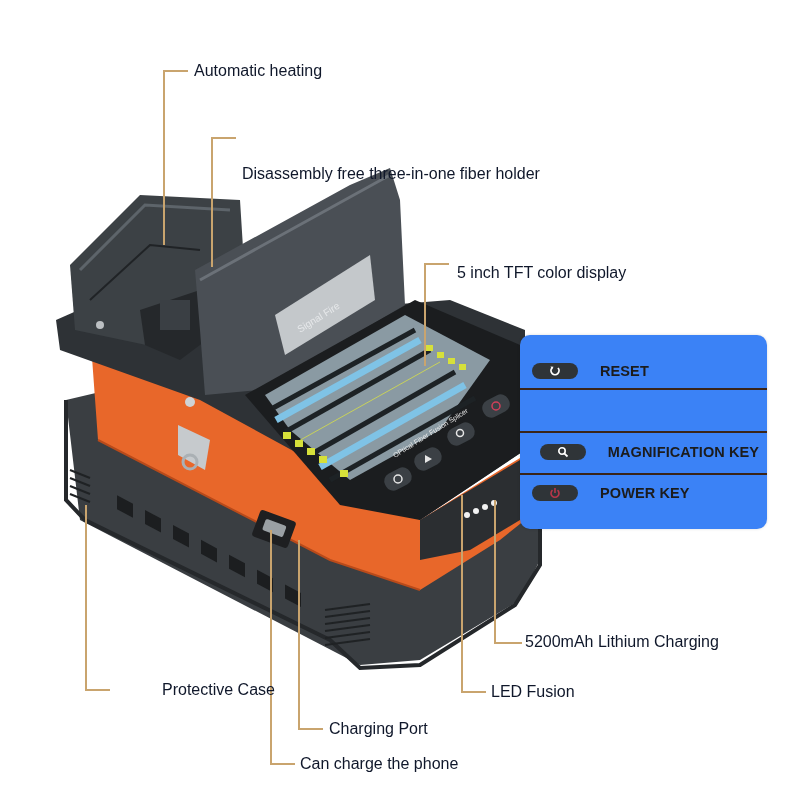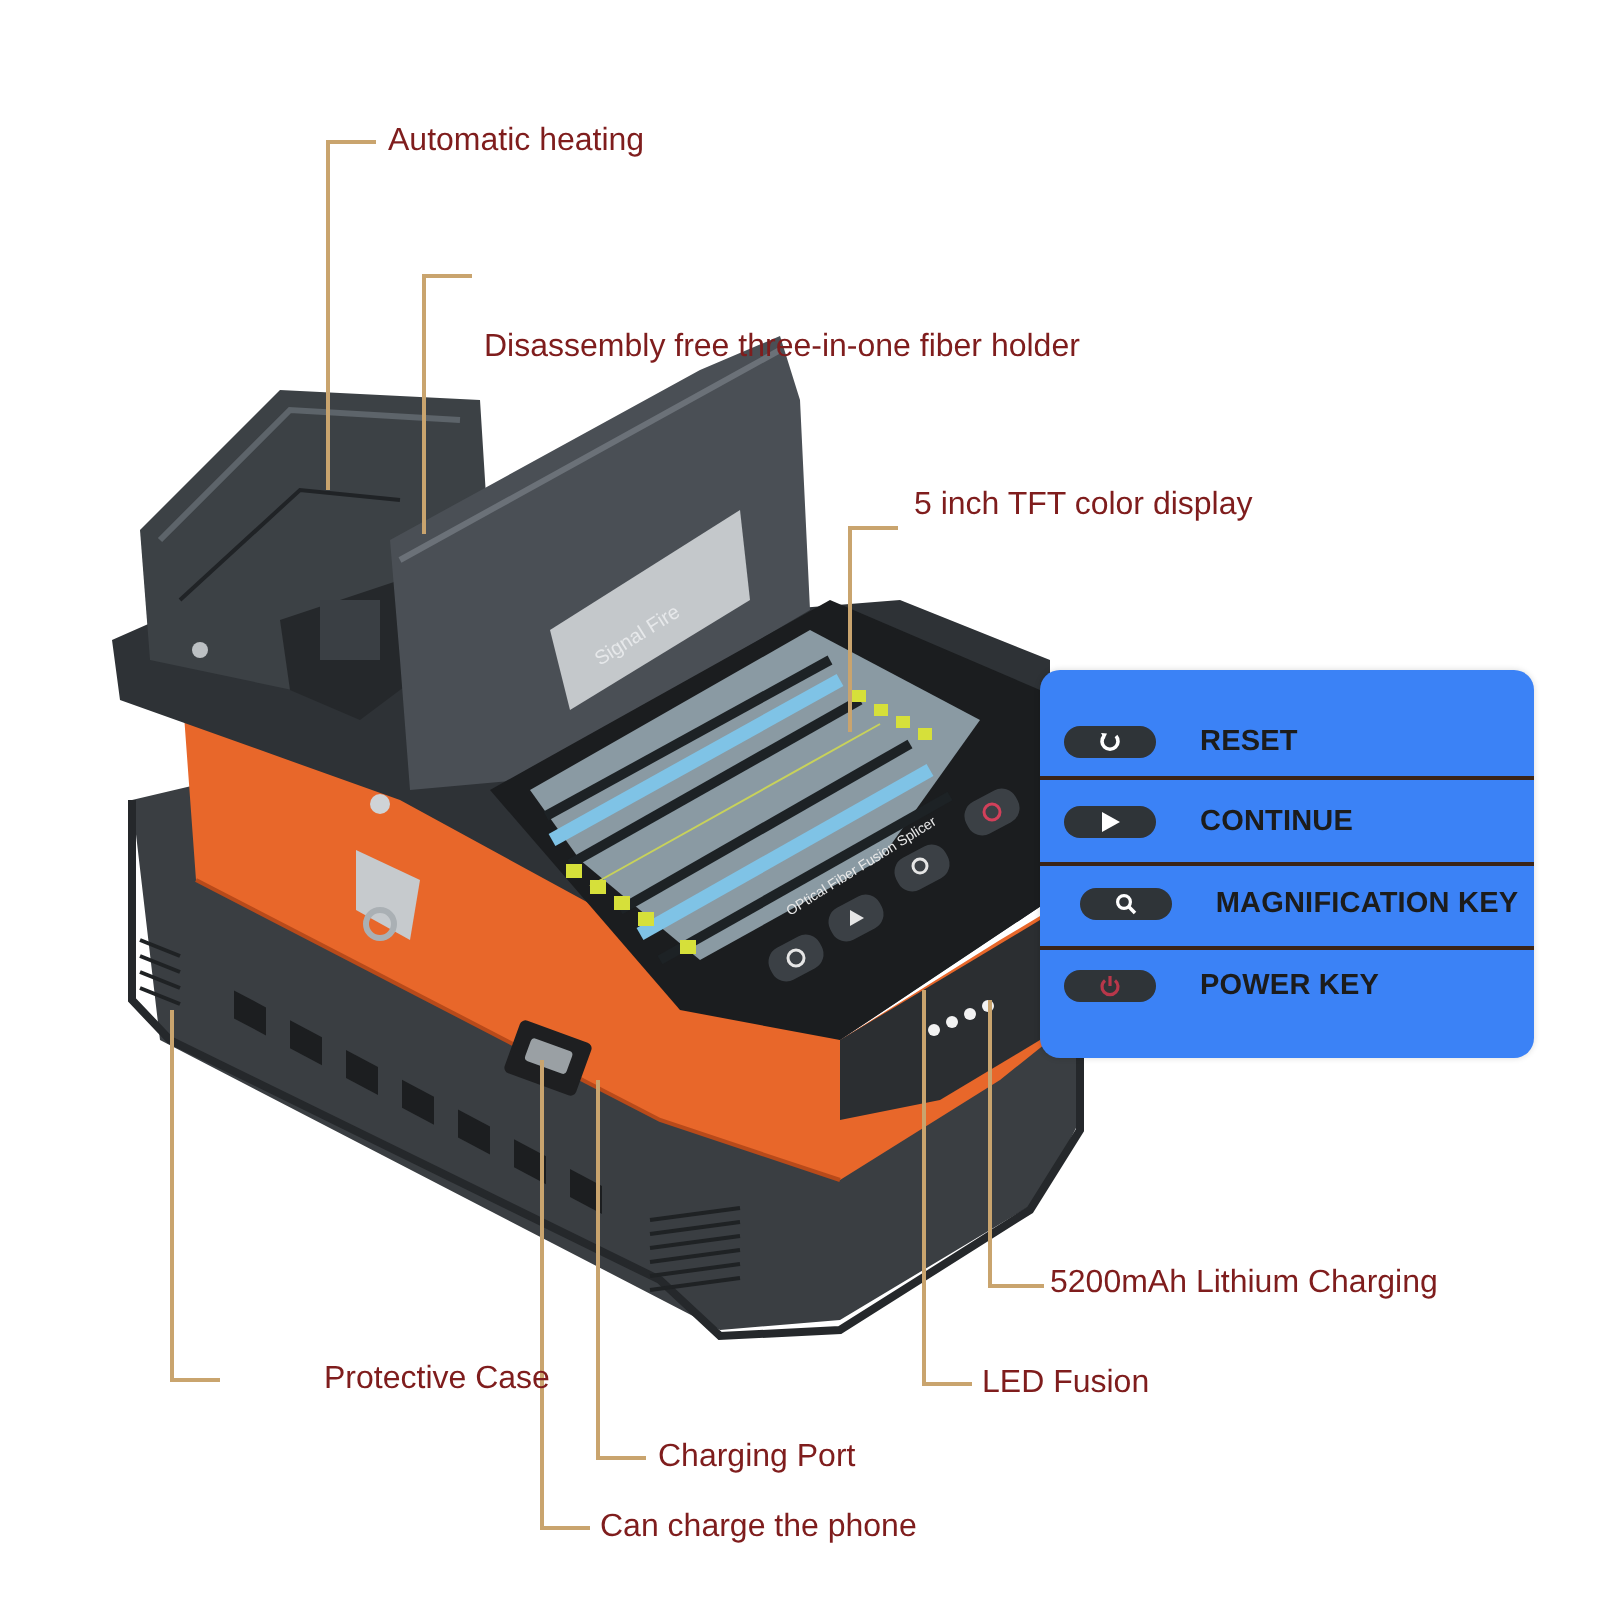--- a/index.html
+++ b/index.html
@@ -1,18 +1,18 @@
 <!DOCTYPE html>
 <html><head>
 <meta charset="utf-8">
 <style>
   html, body { margin:0; padding:0; }
   body { width:804px; height:804px; background:#ffffff; position:relative; overflow:hidden;
          font-family:"Liberation Sans", sans-serif; }
-  .label { position:absolute; font-size:16px; color:#7f1d1d; white-space:nowrap; line-height:18px; }
+  .label { position:absolute; font-size:16px; color:#0f172a; white-space:nowrap; line-height:18px; }
   .lead { position:absolute; background:#c9a46e; }
   
   .device { position:absolute; left:0; top:0; width:804px; height:804px; }
   
   .key-panel { position:absolute; left:520px; top:335px; width:247px; height:194px;
                background:#3b82f6; border-radius:10px; box-shadow:0 0 3px rgba(0,0,0,0.15); }
   .key-row { position:absolute; left:0; width:247px; height:40px; display:flex; align-items:center; }
   .key-pill { width:46px; height:16px; border-radius:9px; background:#2f3438; margin-left:12px;
               display:flex; align-items:center; justify-content:center; }
   .key-label { margin-left:22px; font-weight:bold; font-size:14.5px; color:#1c1c1c; letter-spacing:0.1px; }
@@ -152,46 +152,38 @@
 <div class="lead" style="left:298px;top:728px;width:25px;height:2px;"></div>
 
 <div class="lead" style="left:461px;top:495px;width:2px;height:196px;"></div>
 <div class="lead" style="left:461px;top:691px;width:25px;height:2px;"></div>
 
 <div class="lead" style="left:494px;top:500px;width:2px;height:142px;"></div>
 <div class="lead" style="left:494px;top:642px;width:28px;height:2px;"></div>
 
 <div class="label" style="left:194px;top:62px;">Automatic heating</div>
 <div class="label" style="left:242px;top:129px;margin-top:36px;">Disassembly free three-in-one fiber holder</div>
-<div class="label" style="left:457px;top:244px;text-align:right;">5 inch TFT color display</div>
+<div class="label" style="left:457px;top:264px;text-align:right;">5 inch TFT color display</div>
 <div class="label" style="left:525px;top:633px;">5200mAh Lithium Charging</div>
 <div class="label" style="left:116px;top:681px;margin-left:46px;">Protective Case</div>
 <div class="label" style="left:491px;top:683px;">LED Fusion</div>
 <div class="label" style="left:329px;top:720px;">Charging Port</div>
 <div class="label" style="left:300px;top:755px;">Can charge the phone</div>
 
 <div class="key-panel">
   <div class="key-row" style="top:16px;">
     <span class="key-pill">
       <svg width="12" height="12" viewBox="0 0 12 12">
           <path d="M3 3 A4 4 0 1 0 9 3" fill="none" stroke="#fff" stroke-width="1.8"></path>
           <path d="M1.5 1.5 L4.5 1.8 L3.2 4.5 Z" fill="#fff"></path>
         </svg>
     </span>
     <span class="key-label">RESET</span>
   </div>
   <div class="key-divider" style="top:53px;"></div>
-  <div class="key-row" style="top:56px;">
-    <span class="key-pill">
-      <svg width="12" height="12" viewBox="0 0 12 12">
-          <path d="M2 1 L11 6 L2 11 Z" fill="#fff"></path>
-        </svg>
-    </span>
-    <span class="key-label">CONTINUE</span>
-  </div>
   <div class="key-divider" style="top:96px;"></div>
   <div class="key-row" style="top:97px;justify-content:center;">
     <span class="key-pill">
       <svg width="12" height="12" viewBox="0 0 12 12">
           <circle cx="5" cy="5" r="3.2" fill="none" stroke="#fff" stroke-width="1.6"></circle>
           <line x1="7.3" y1="7.3" x2="10.5" y2="10.5" stroke="#fff" stroke-width="1.8"></line>
         </svg>
     </span>
     <span class="key-label">MAGNIFICATION KEY</span>
   </div>

